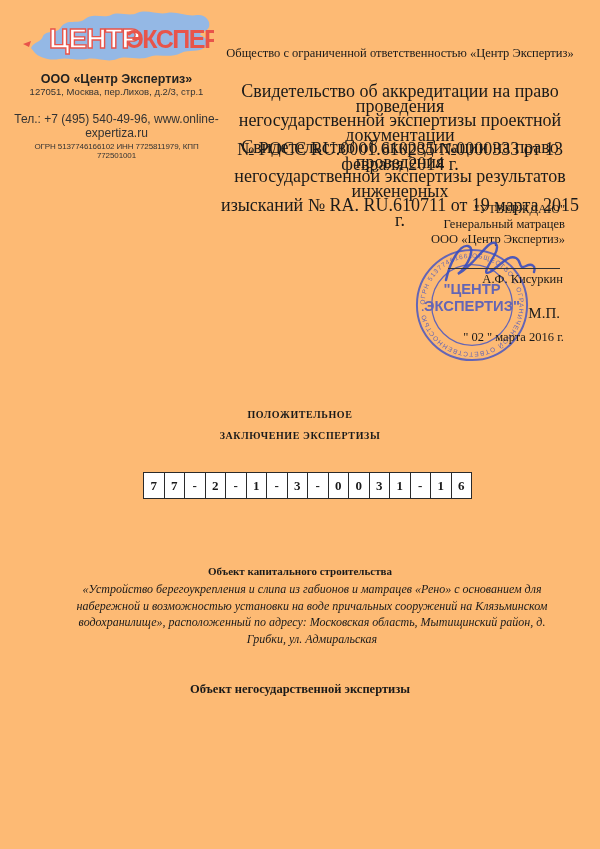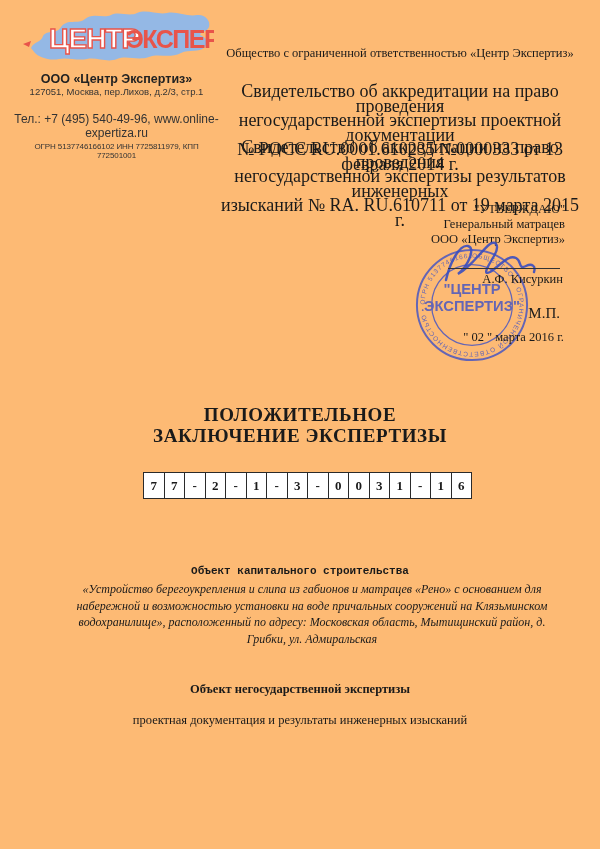--- a/index.html
+++ b/index.html
@@ -29,31 +29,31 @@
   .sig-line{position:absolute;right:40px;top:268px;width:112px;
     border-bottom:1px solid #333;height:0;}
   .signer{position:absolute;right:37px;top:272px;font-size:12.5px;}
   .mp{position:absolute;right:40px;top:305px;font-size:15px;}
   .date-line{position:absolute;right:36px;top:330px;font-size:12.5px;}
   
   .stamp{position:absolute;left:413px;top:246px;width:118px;height:118px;opacity:.82;}
   .signature{position:absolute;left:438px;top:236px;width:104px;height:58px;opacity:.9;}
   
   .doc-title{position:absolute;left:0;top:404px;width:600px;text-align:center;
-    font-size:19px;font-weight:bold;line-height:21px;letter-spacing:.6px;
+    font-size:10px;font-weight:bold;line-height:21px;letter-spacing:.6px;
     white-space:pre-line;}
   
   .code-row{position:absolute;left:143px;top:472px;display:flex;}
   .code-cell{width:19.5px;height:25px;border:1.5px solid #2a2a2a;border-left:none;
     display:flex;align-items:center;justify-content:center;
     font-size:13px;font-weight:bold;background:#fff;}
   .code-cell:first-child{border-left:1.5px solid #2a2a2a;}
   
   .sec-head-1{position:absolute;left:0;top:565px;width:600px;text-align:center;
-    font-size:11px;font-weight:bold;font-family:Liberation Mono, monospace;}
+    font-size:11px;font-weight:bold;}
   .sec-text-1{position:absolute;left:52px;top:581px;width:520px;text-align:center;
     font-size:12px;line-height:16.5px;white-space:pre-line;font-style:italic;}
   .sec-head-2{position:absolute;left:0;top:682px;width:600px;text-align:center;
     font-size:12.5px;font-weight:bold;}
   .sec-text-2{position:absolute;left:0;top:713px;width:600px;text-align:center;
     font-size:12.5px;}
 </style>
 </head>
 <body>
 
@@ -136,15 +136,14 @@
     <span class="code-cell">6</span>
   </div>
 
   <div class="sec-head-1">Объект капитального строительства</div>
   <div class="sec-text-1">«Устройство берегоукрепления и слипа из габионов и матрацев «Рено» с основанием для
 набережной и возможностью установки на воде причальных сооружений на Клязьминском
 водохранилище»,  расположенный по адресу: Московская область, Мытищинский район, д.
 Грибки, ул. Адмиральская</div>
 
   <div class="sec-head-2">Объект негосударственной экспертизы</div>
-  <div class="sec-text-2">проектная документация и результаты инженерных изысканий</div>
 
 </div>
 
 </body></html>

